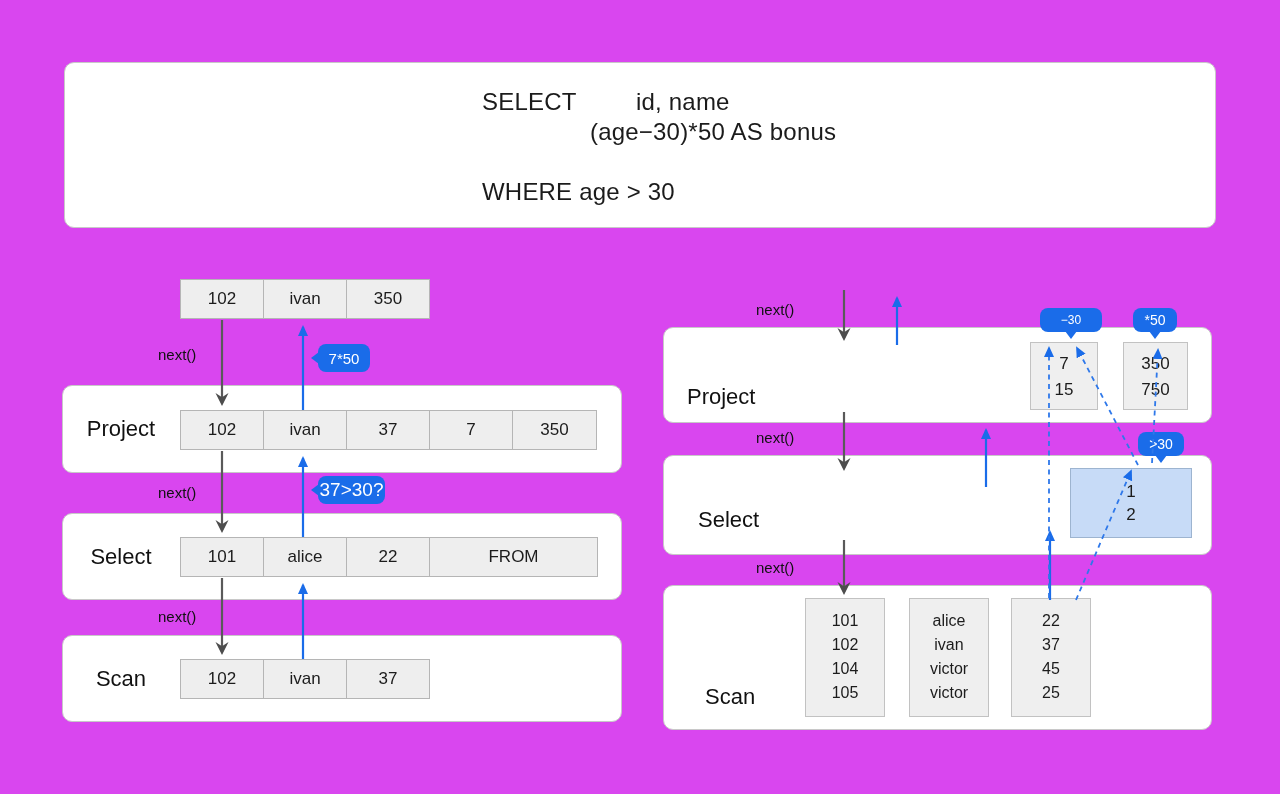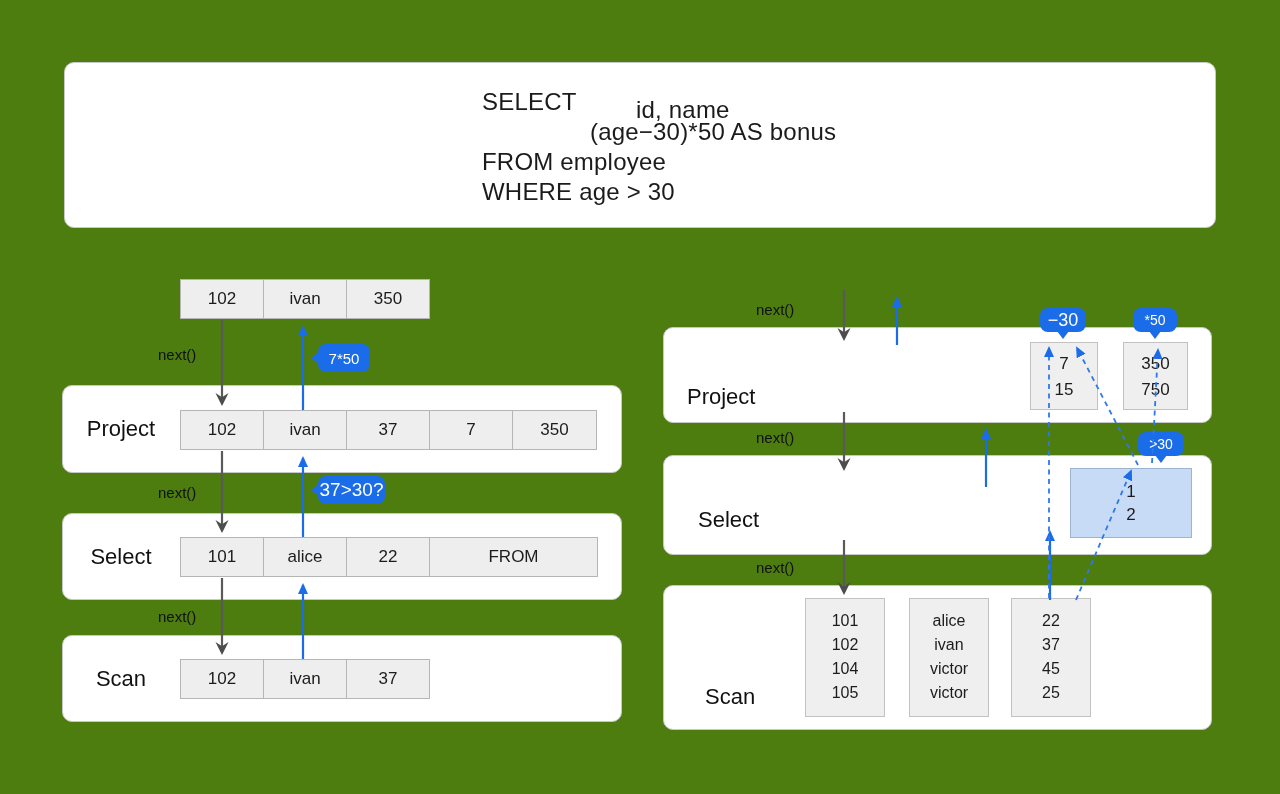--- a/index.html
+++ b/index.html
@@ -1,17 +1,17 @@
 <!DOCTYPE html>
 <html><head>
 <meta charset="utf-8">
 <style>
   html,body{margin:0;padding:0;background:#ffffff;}
   #canvas{
-    position:relative;width:1280px;height:794px;background:#4d7c0f;overflow:hidden;
+    position:relative;width:1280px;height:794px;background:#d946ef;overflow:hidden;
     font-family:"Liberation Sans","DejaVu Sans",sans-serif;color:#1b1b1b;
   }
   .panel{
     position:absolute;background:#ffffff;border:1.5px solid #c8c8c8;border-radius:10px;
     box-sizing:border-box;
   }
   .sql-line{position:absolute;font-size:24px;letter-spacing:.2px;white-space:pre;color:#1b1b1b;}
   .op-label{
     position:absolute;font-size:22px;color:#111;white-space:nowrap;
   }
@@ -55,23 +55,22 @@
   .sel-box .v{font-size:17px;line-height:23px;color:#1c1c1c;display:block;}
   svg.arrow-layer{position:absolute;left:0;top:0;pointer-events:none;}
 </style>
 </head>
 <body>
 
 <div id="canvas" style="--accent:#1a6ce9;">
 
   <div class="panel" style="left:64px;top:62px;width:1152px;height:166px;"></div>
   <div class="sql-line" style="left:482px;top:88px;">SELECT</div>
-  <div class="sql-line" style="left:636px;top:96px;text-align:right;">id, name</div>
+  <div class="sql-line" style="left:636px;top:88px;text-align:right;">id, name</div>
   <div class="sql-line" style="left:590px;top:118px;">(age−30)*50 AS bonus</div>
-  <div class="sql-line" style="left:482px;top:148px;">FROM employee</div>
   <div class="sql-line" style="left:482px;top:178px;">WHERE age &gt; 30</div>
 
   <div class="panel" style="left:62px;top:385px;width:560px;height:88px;"></div>
   <div class="panel" style="left:62px;top:513px;width:560px;height:87px;"></div>
   <div class="panel" style="left:62px;top:635px;width:560px;height:87px;"></div>
 
   <div class="op-label center-col" style="left:62px;top:385px;width:118px;height:88px;">Project</div>
   <div class="op-label center-col" style="left:62px;top:513px;width:118px;height:87px;">Select</div>
   <div class="op-label center-col" style="left:62px;top:635px;width:118px;height:87px;">Scan</div>
 
@@ -147,21 +146,21 @@
     <span class="v">victor</span>
     <span class="v">victor</span>
   </div>
   <div class="col-box" style="left:1011px;top:598px;width:80px;height:119px;">
     <span class="v">22</span>
     <span class="v">37</span>
     <span class="v">45</span>
     <span class="v">25</span>
   </div>
 
-  <div class="bubble tail-down" style="left:1040px;top:308px;width:46px;height:24px;font-size:18px;">−30</div>
+  <div class="bubble tail-down" style="left:1040px;top:308px;width:62px;height:24px;font-size:12px;">−30</div>
   <div class="bubble tail-down" style="left:1133px;top:308px;width:44px;height:24px;font-size:14px;">*50</div>
   <div class="bubble tail-down" style="left:1138px;top:432px;width:46px;height:24px;font-size:14px;">&gt;30</div>
 
   <svg class="arrow-layer" width="1280" height="794" viewBox="0 0 1280 794">
     <defs>
       <marker id="grayHead" markerUnits="userSpaceOnUse" markerWidth="16" markerHeight="15" refX="10" refY="6.5" orient="auto">
         <path d="M0,0 L13,6.5 L0,13 L4.2,6.5 Z" fill="#4d4d4d"></path>
       </marker>
       <marker id="blueHead" markerUnits="userSpaceOnUse" markerWidth="14" markerHeight="12" refX="9" refY="5" orient="auto">
         <path d="M0,0 L11,5 L0,10 Z" fill="#1a6ce9"></path>

